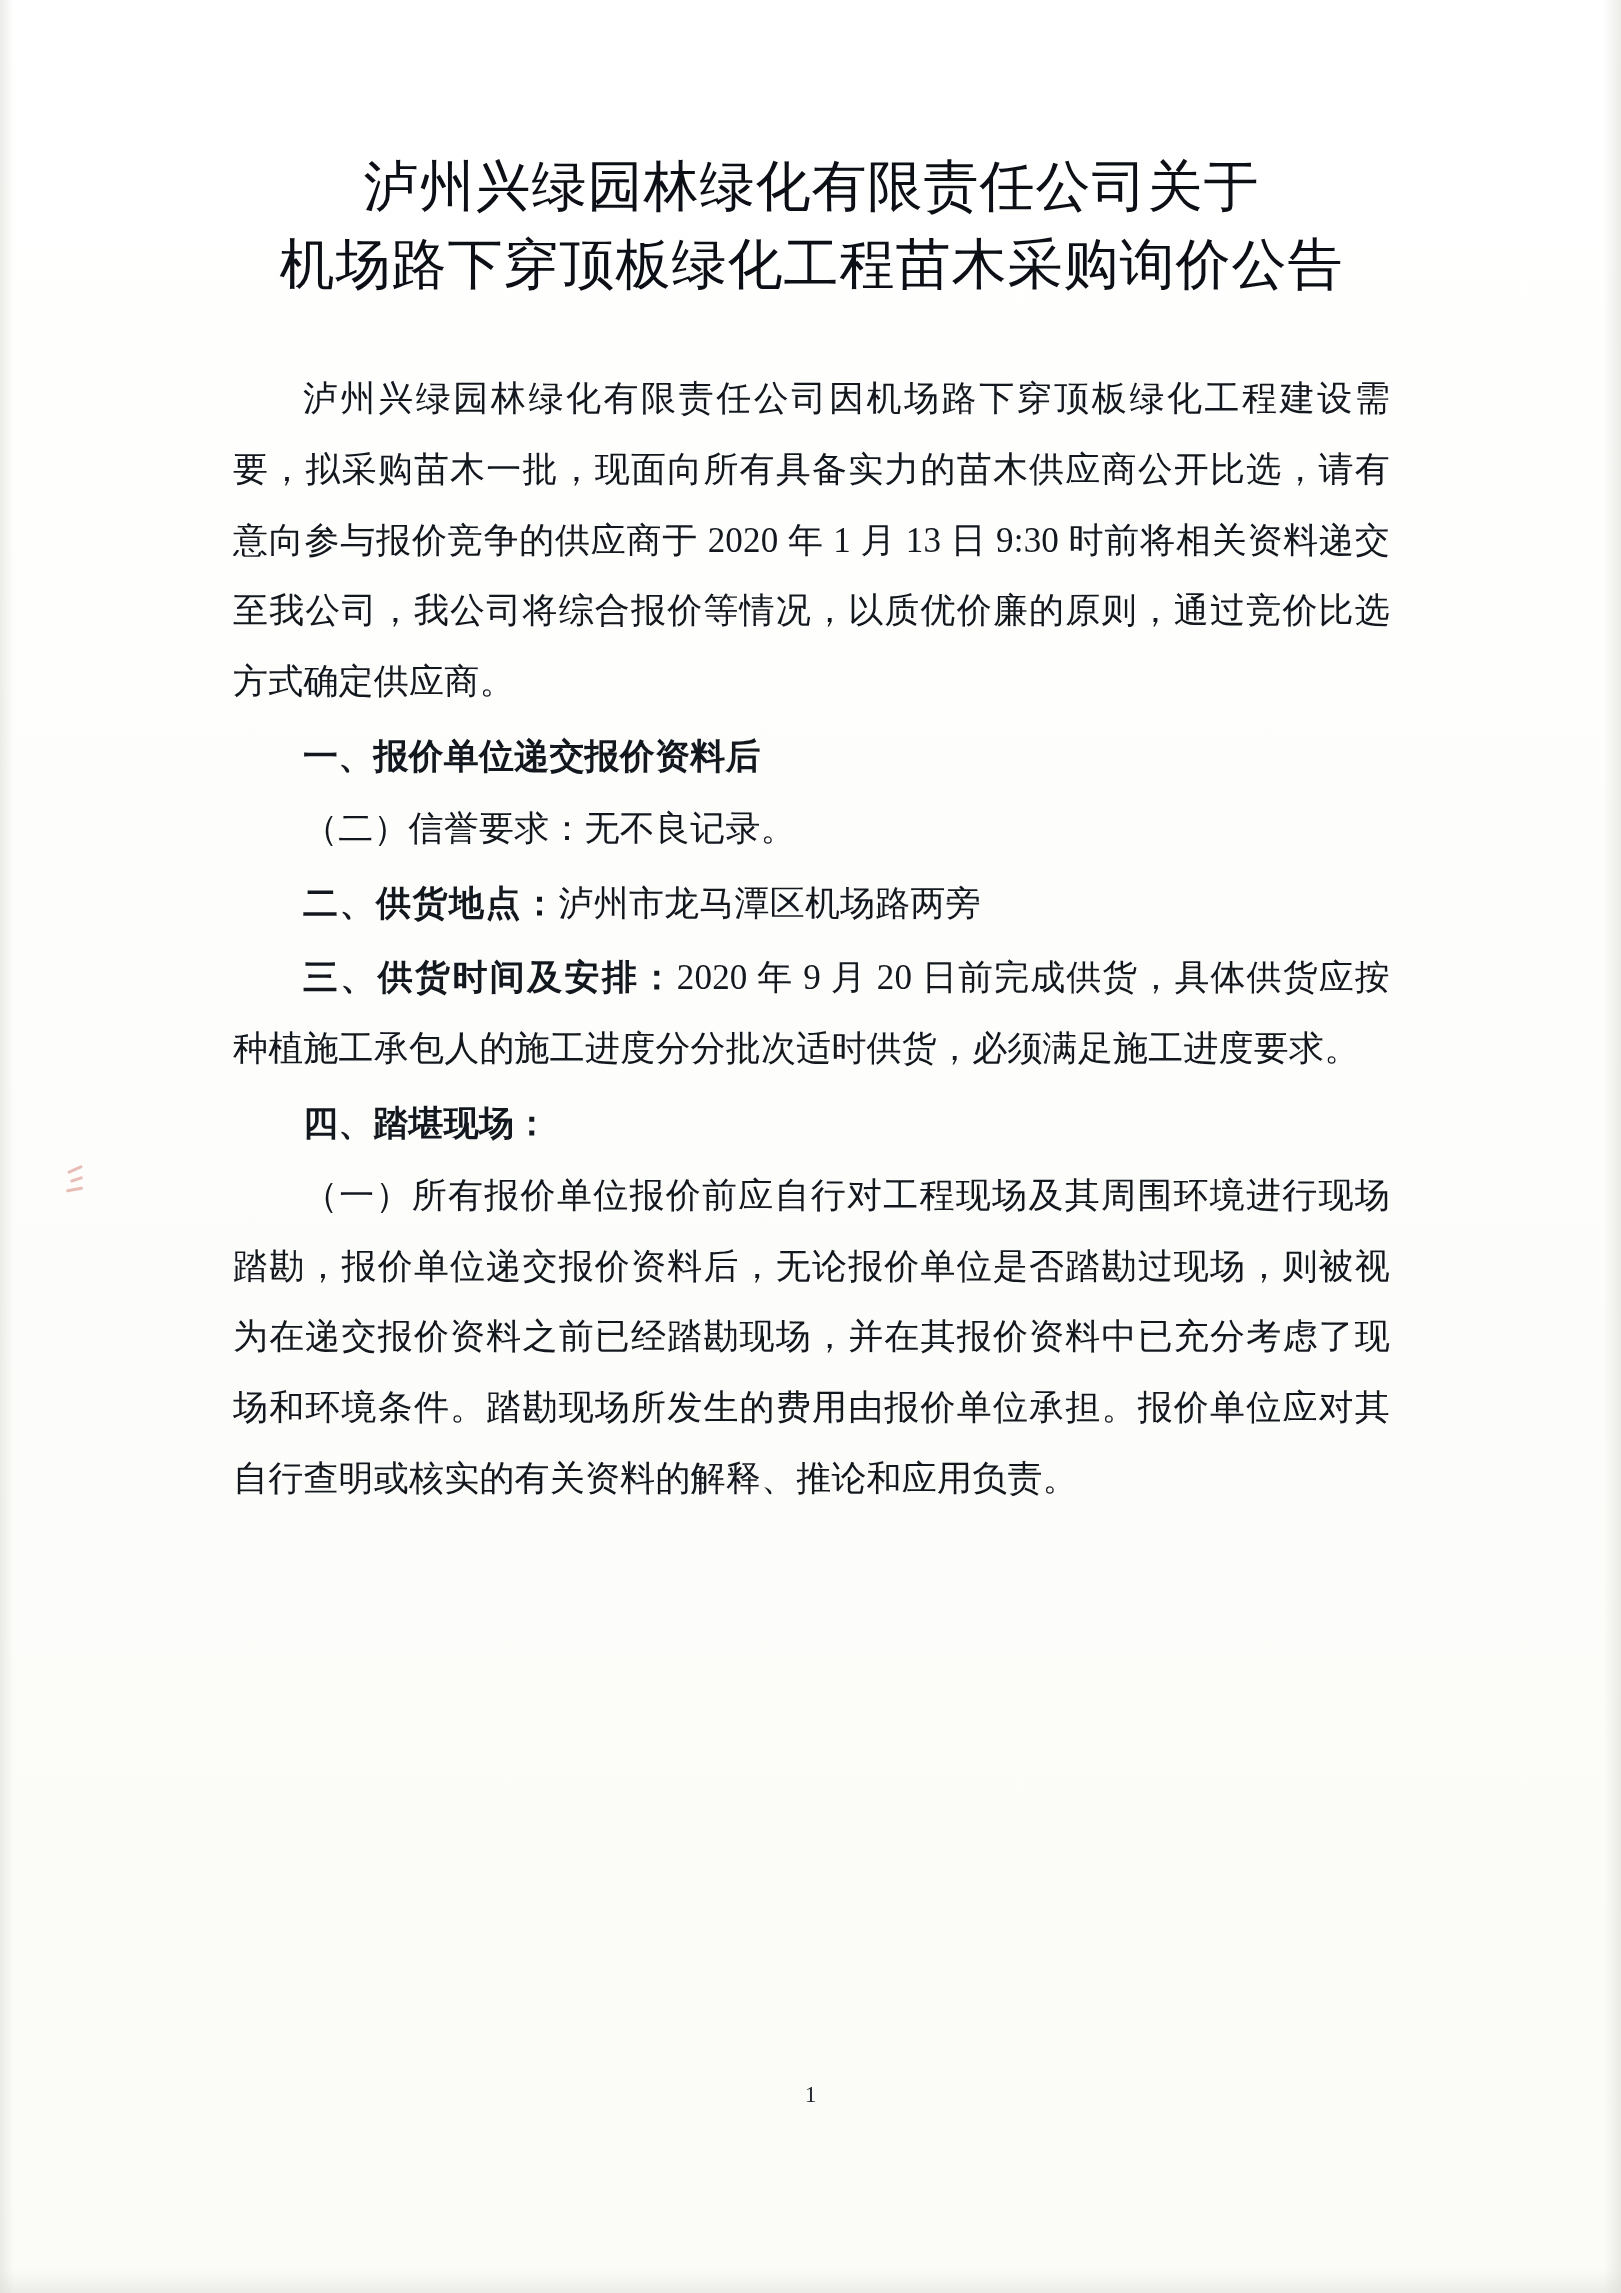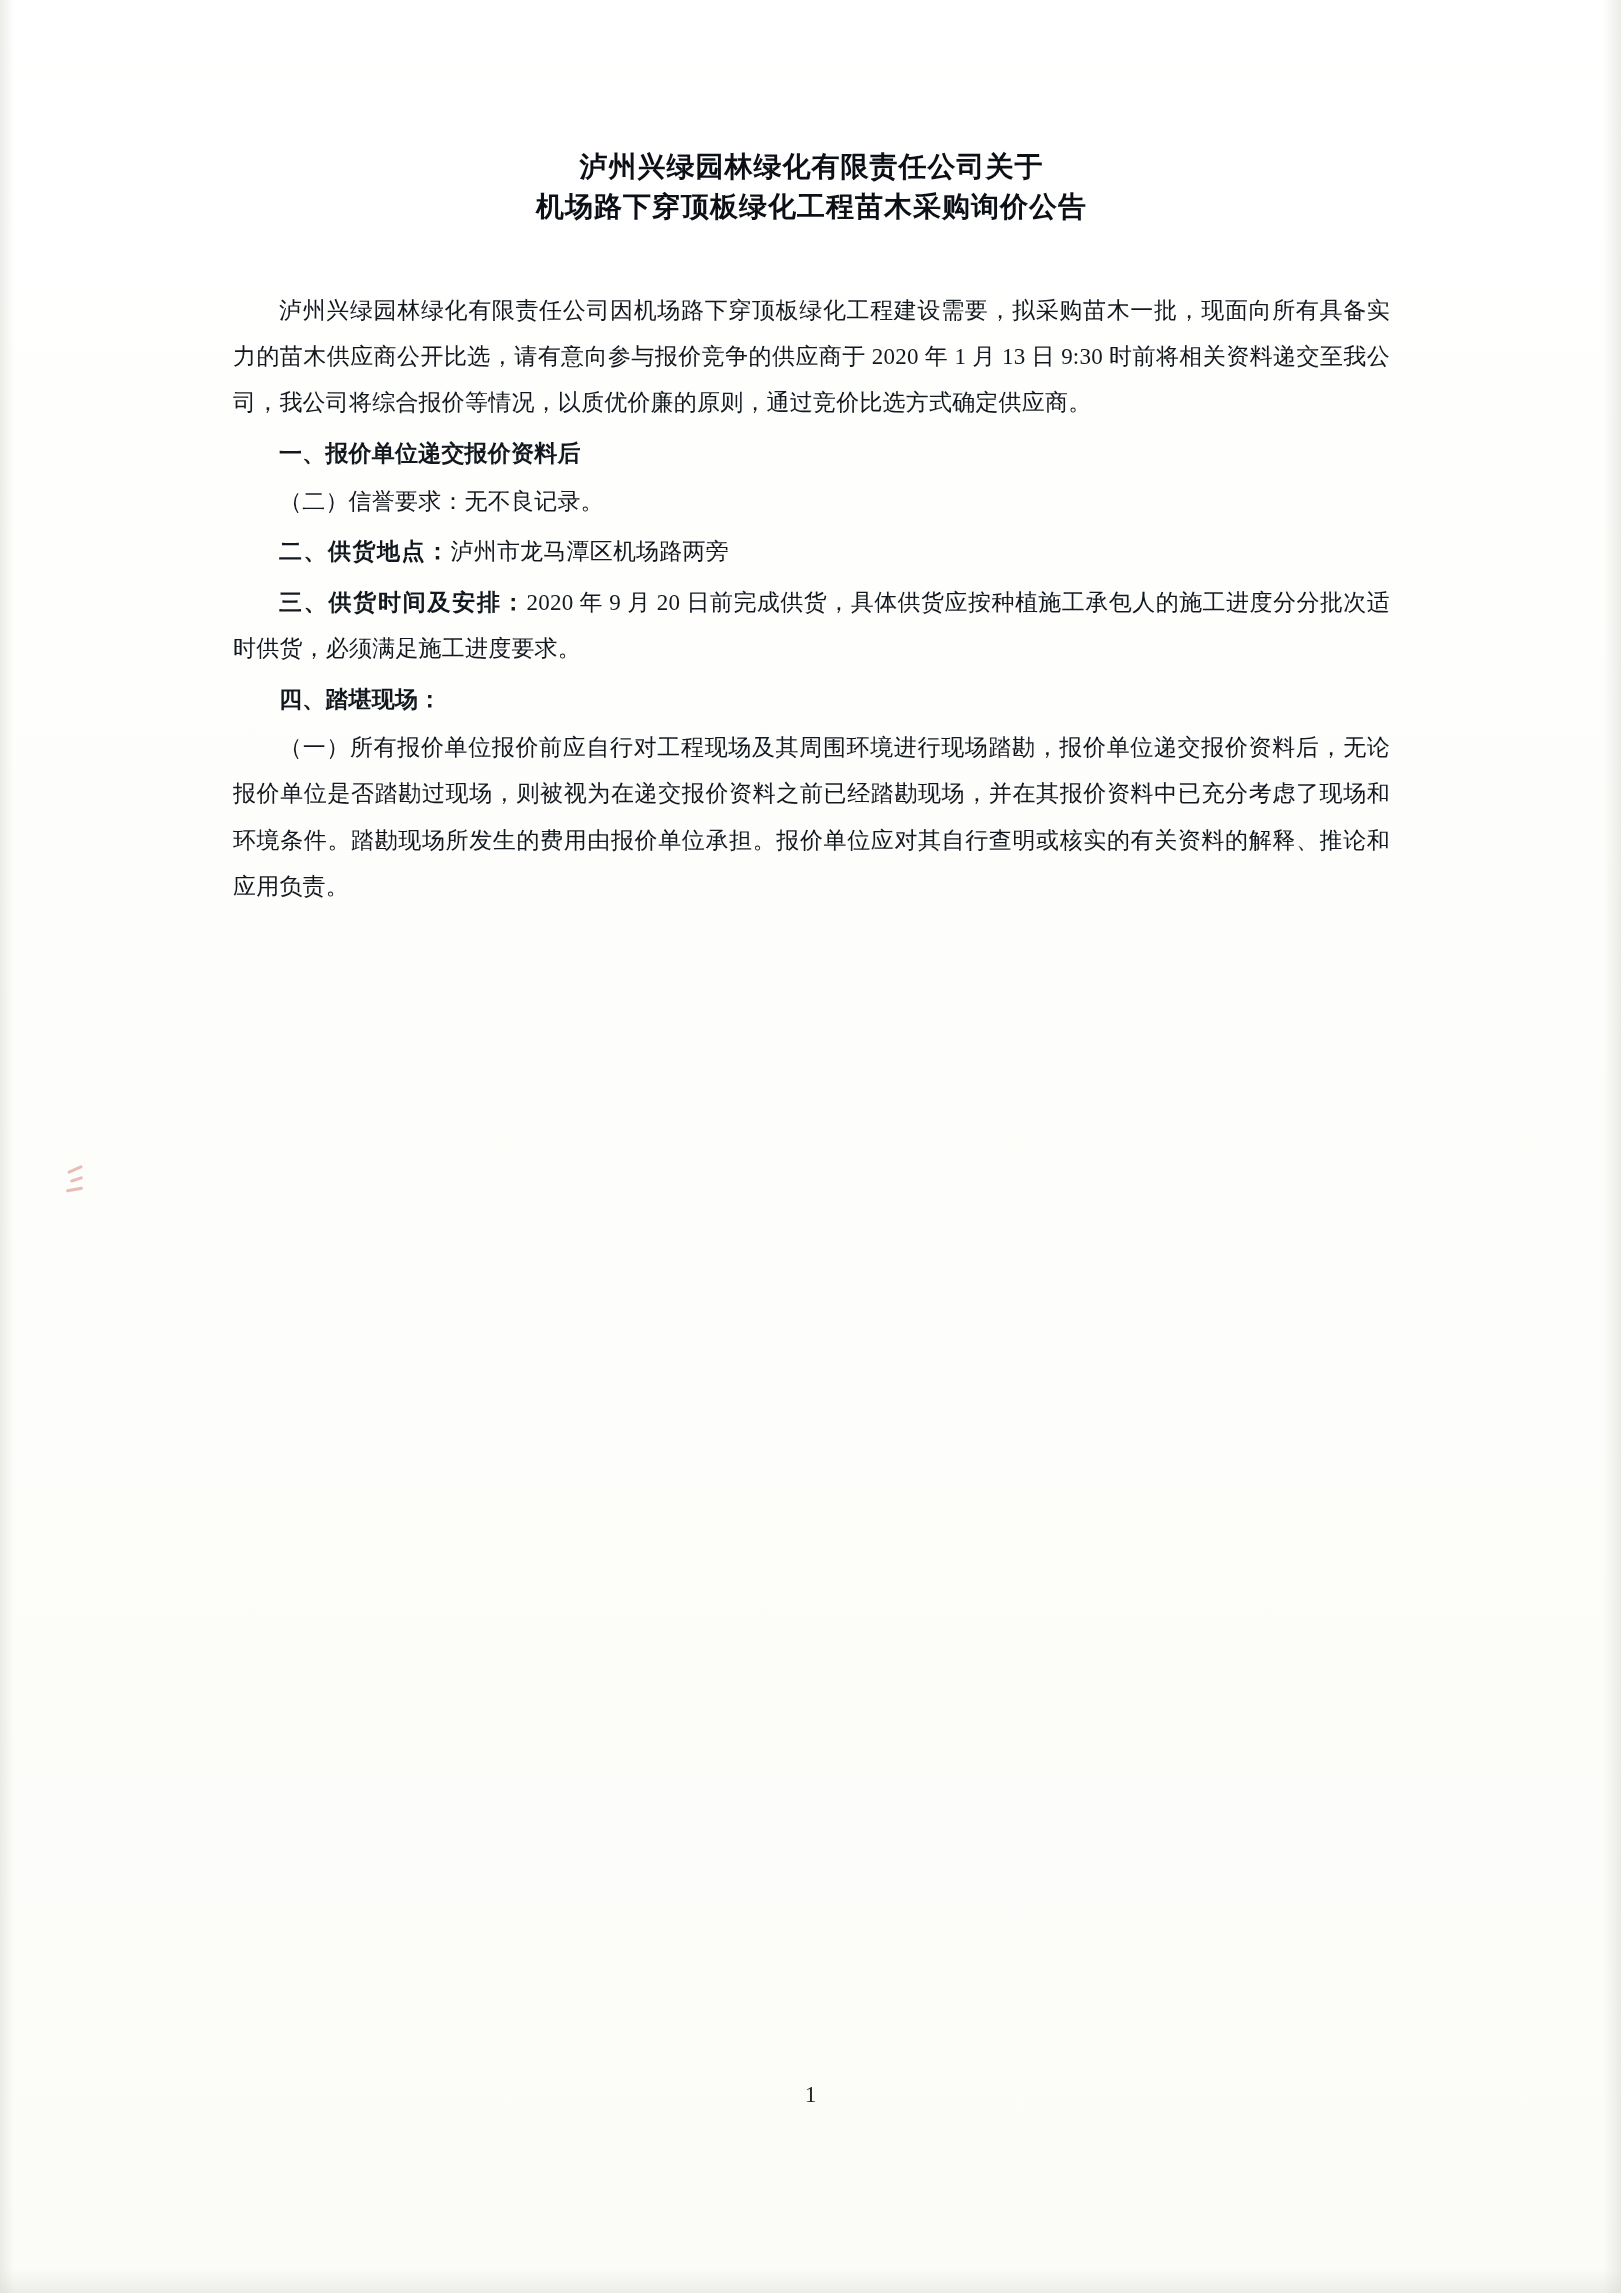--- a/index.html
+++ b/index.html
@@ -43,37 +43,37 @@
   .content {
     position: absolute;
     left: 233px;
     top: 147px;
     width: 1157px;
   }
 
   .doc-title {
     text-align: center;
     font-family: "DejaVu Sans", "Liberation Sans", sans-serif;
-    font-weight: bold;
-    font-size: 28px;
+    font-weight: normal;
+    font-size: 55px;
     line-height: 1.42;
     letter-spacing: 1px;
     color: #0c1016;
     margin: 0 0 0 0;
     padding: 0 9.8px;
   }
   .doc-title .line2 { display: block; text-align: center; }
 
   .body-block {
     margin-top: 61px;
   }
 
   p.para {
     margin: 0 0 2.9px 0;
-    font-size: 23px;
+    font-size: 35px;
     line-height: 2.02;
     text-align: justify;
     text-justify: inter-ideograph;
     letter-spacing: 0.2px;
     color: #13181f;
   }
   p.indent {
     text-indent: 2em;
   }
   .heading-inline {

